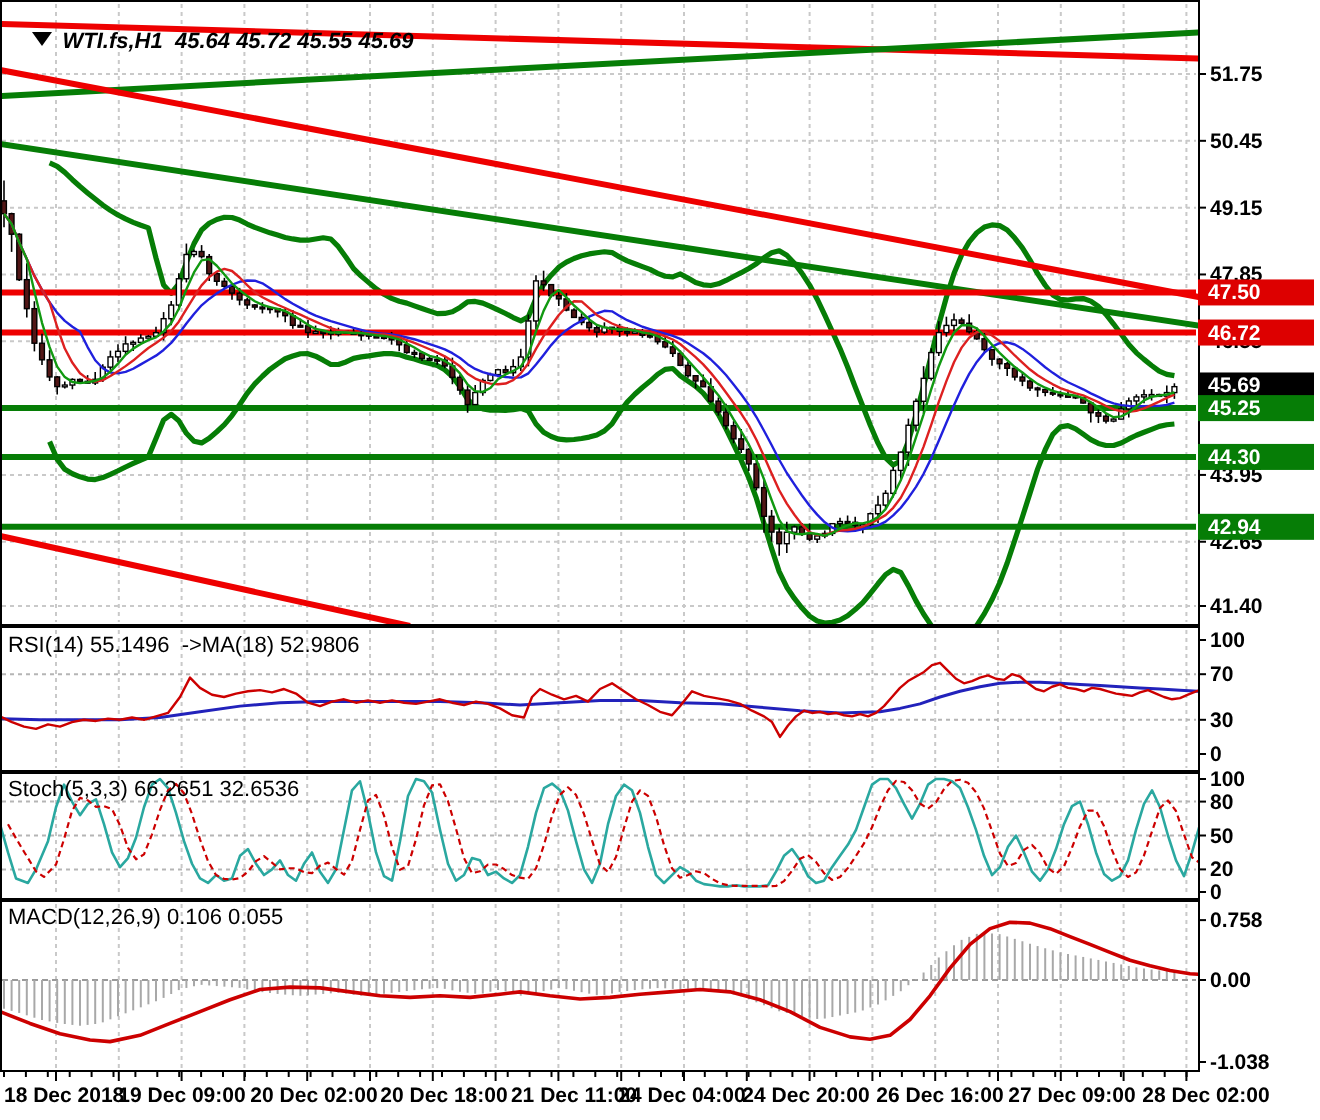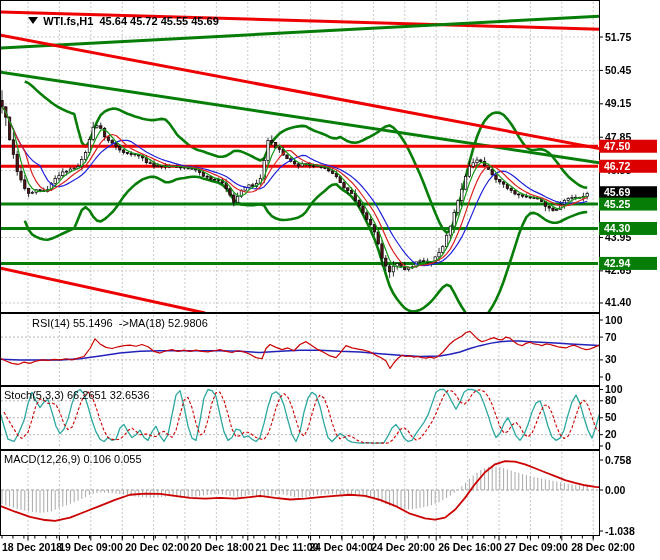--- a/index.html
+++ b/index.html
@@ -1,20 +1,20 @@
 <!DOCTYPE html>
 <html><head>
 <meta charset="utf-8">
 <style>
   html,body{margin:0;padding:0;background:#fff;}
   #screen{position:relative;width:660px;height:560px;background:#ffffff;overflow:hidden;
           font-family:"Liberation Sans","DejaVu Sans",sans-serif;}
   #chart-svg{position:absolute;left:0;top:0;}
   .ovl{position:absolute;font-size:11px;color:#000;white-space:pre;}
-  .title{left:16px;top:3px;font-weight:700;}
+  .title{left:4px;top:3px;font-weight:700;font-style:italic;}
   .tri{display:inline-block;width:0;height:0;border-left:5px solid transparent;border-right:5px solid transparent;
        border-top:7px solid #000;margin-right:5px;vertical-align:1px;cursor:pointer;}
   .indlabel{font-weight:400;}
 </style>
 </head>
 <body>
 
 <div id="screen">
   <svg id="chart-svg" width="660" height="560">
       <defs>
@@ -776,16 +776,16 @@
         <text x="341" y="551" fill="#000" font-size="10.5" font-weight="700" text-anchor="middle" font-family="&quot;Liberation Sans&quot;,&quot;DejaVu Sans&quot;,sans-serif">24 Dec 04:00</text>
         <text x="403" y="551" fill="#000" font-size="10.5" font-weight="700" text-anchor="middle" font-family="&quot;Liberation Sans&quot;,&quot;DejaVu Sans&quot;,sans-serif">24 Dec 20:00</text>
         <text x="470" y="551" fill="#000" font-size="10.5" font-weight="700" text-anchor="middle" font-family="&quot;Liberation Sans&quot;,&quot;DejaVu Sans&quot;,sans-serif">26 Dec 16:00</text>
         <text x="536" y="551" fill="#000" font-size="10.5" font-weight="700" text-anchor="middle" font-family="&quot;Liberation Sans&quot;,&quot;DejaVu Sans&quot;,sans-serif">27 Dec 09:00</text>
         <text x="603" y="551" fill="#000" font-size="10.5" font-weight="700" text-anchor="middle" font-family="&quot;Liberation Sans&quot;,&quot;DejaVu Sans&quot;,sans-serif">28 Dec 02:00</text>
       </g>
     </svg>
   <div class="ovl title">
     <span class="tri"></span><span>WTI.fs,H1</span>&nbsp;&nbsp;<span>45.64 45.72 45.55 45.69</span>
   </div>
-  <div class="ovl indlabel" style="left:4px;top:317px;margin-left:28px;">RSI(14) 55.1496  -&gt;MA(18) 52.9806</div>
+  <div class="ovl indlabel" style="left:4px;top:317px;">RSI(14) 55.1496  -&gt;MA(18) 52.9806</div>
   <div class="ovl indlabel" style="left:4px;top:389px;">Stoch(5,3,3) 66.2651 32.6536</div>
   <div class="ovl indlabel" style="left:4px;top:453px;">MACD(12,26,9) 0.106 0.055</div>
 </div>
 
 </body></html>

